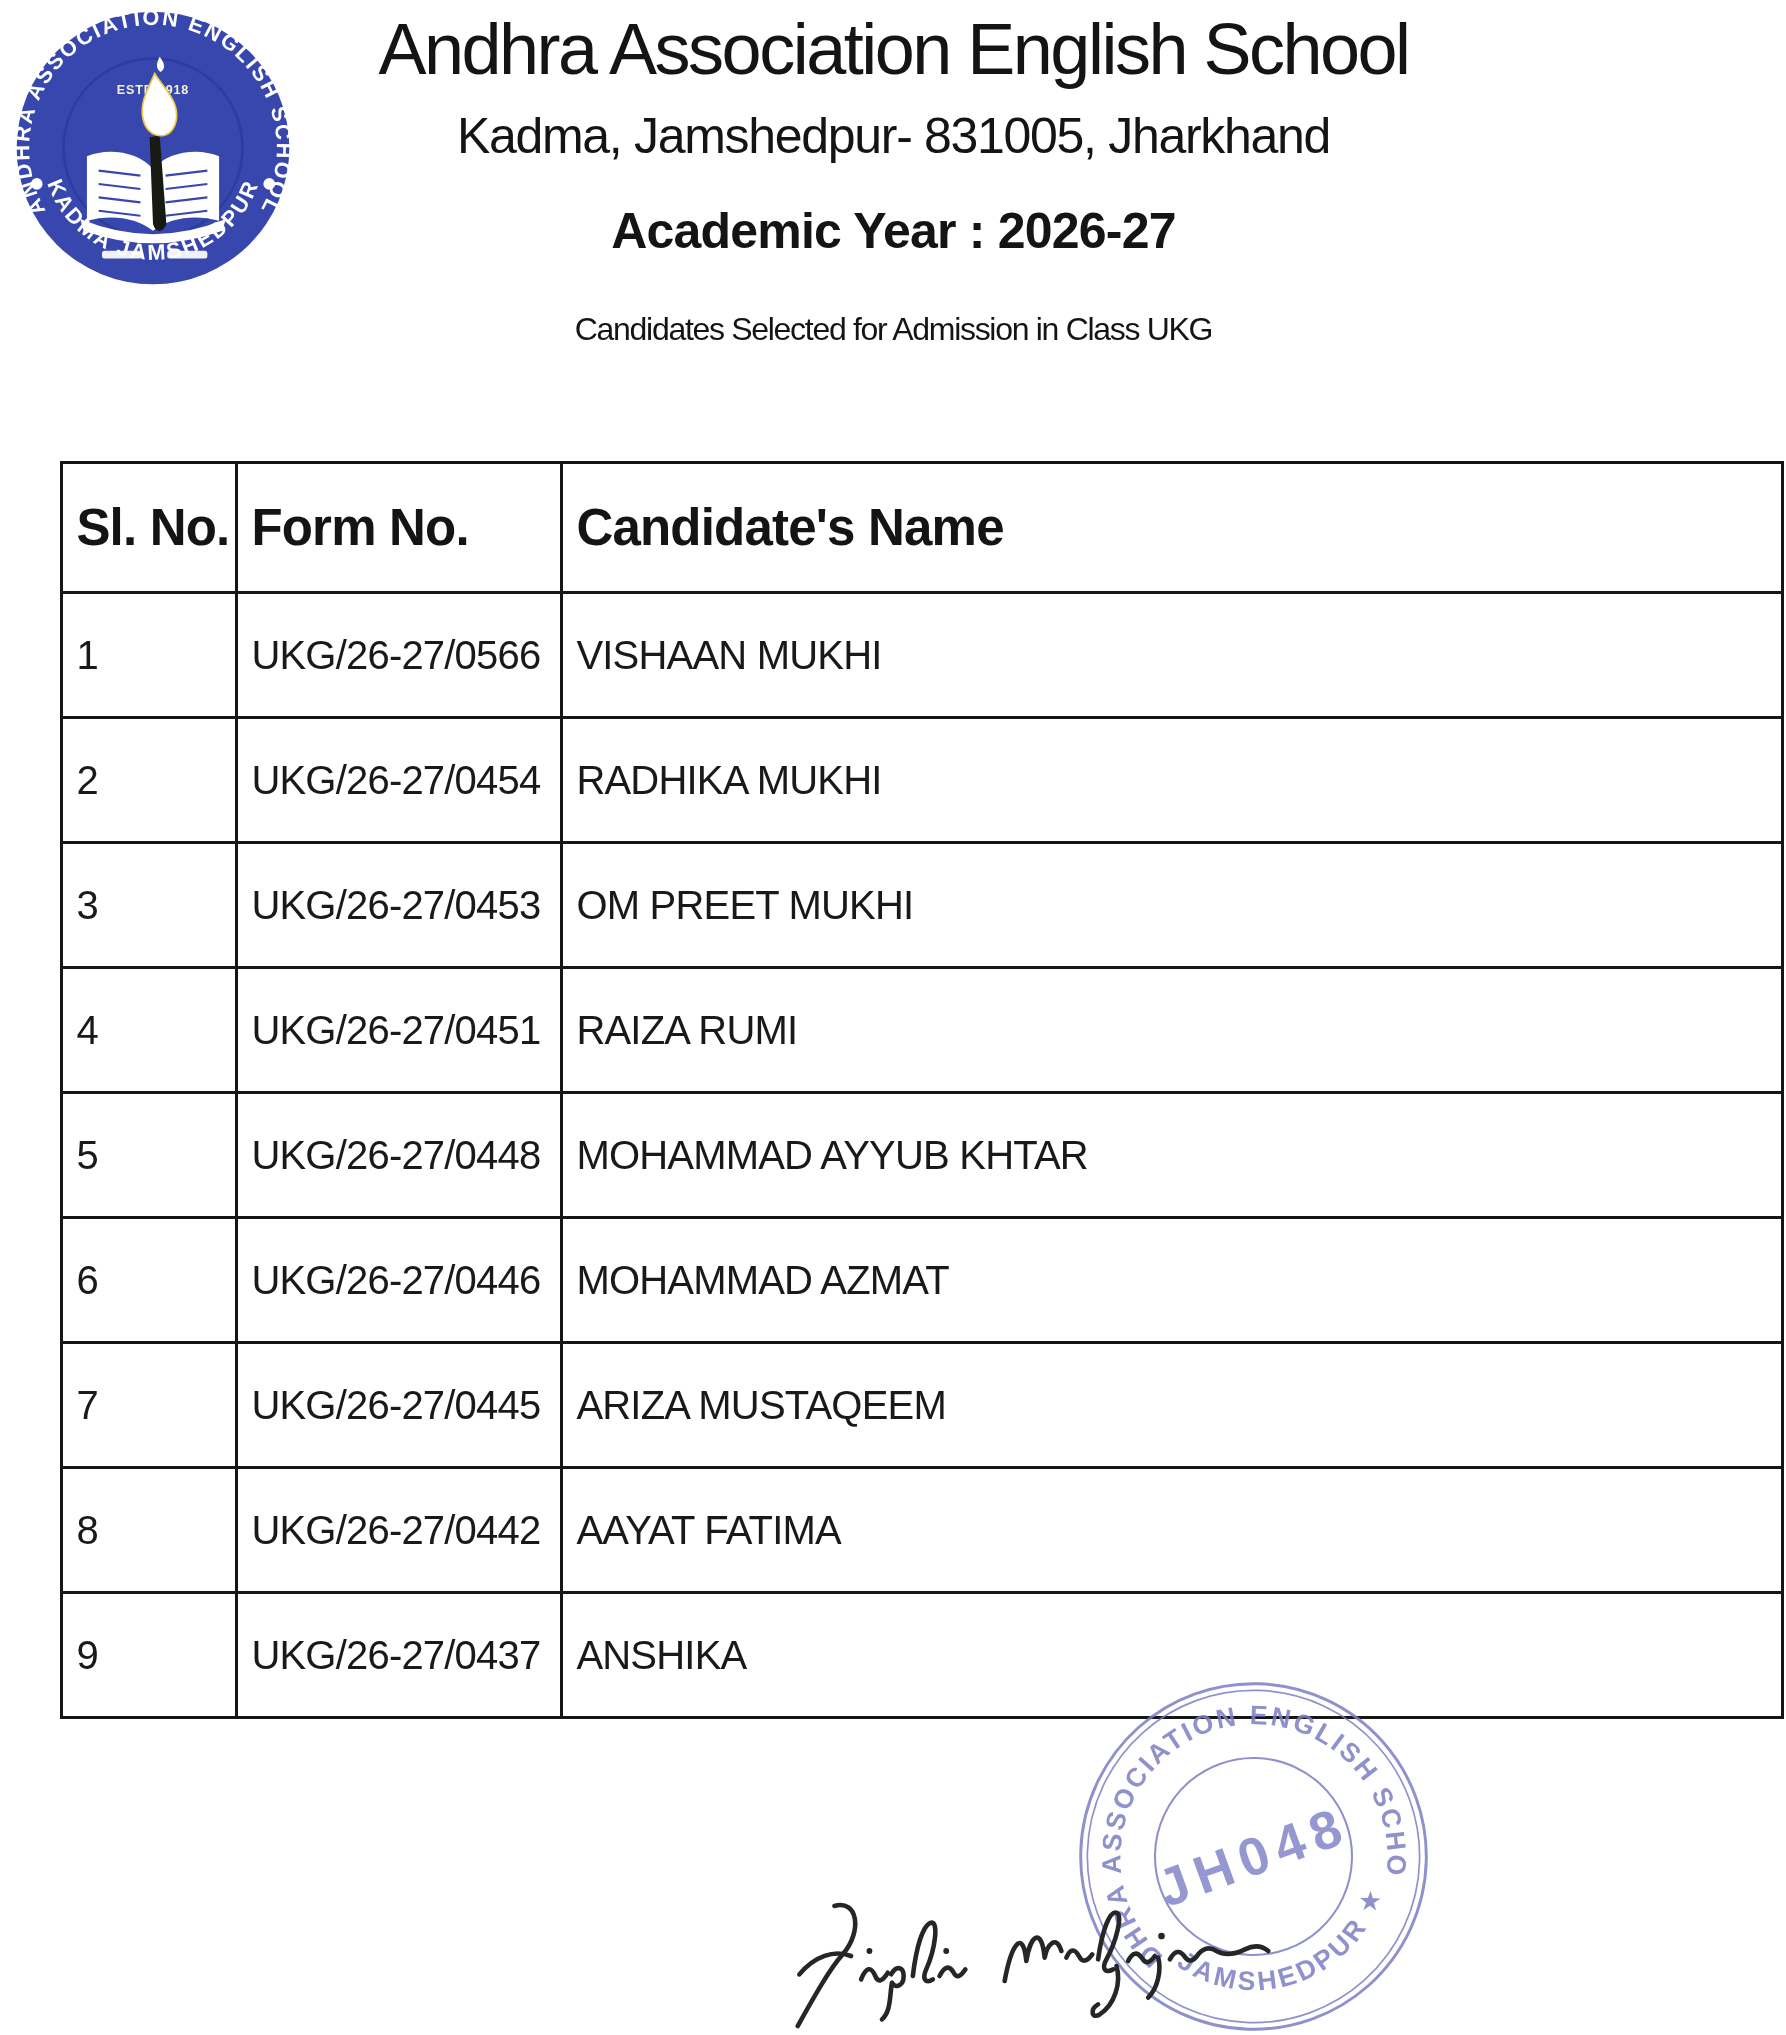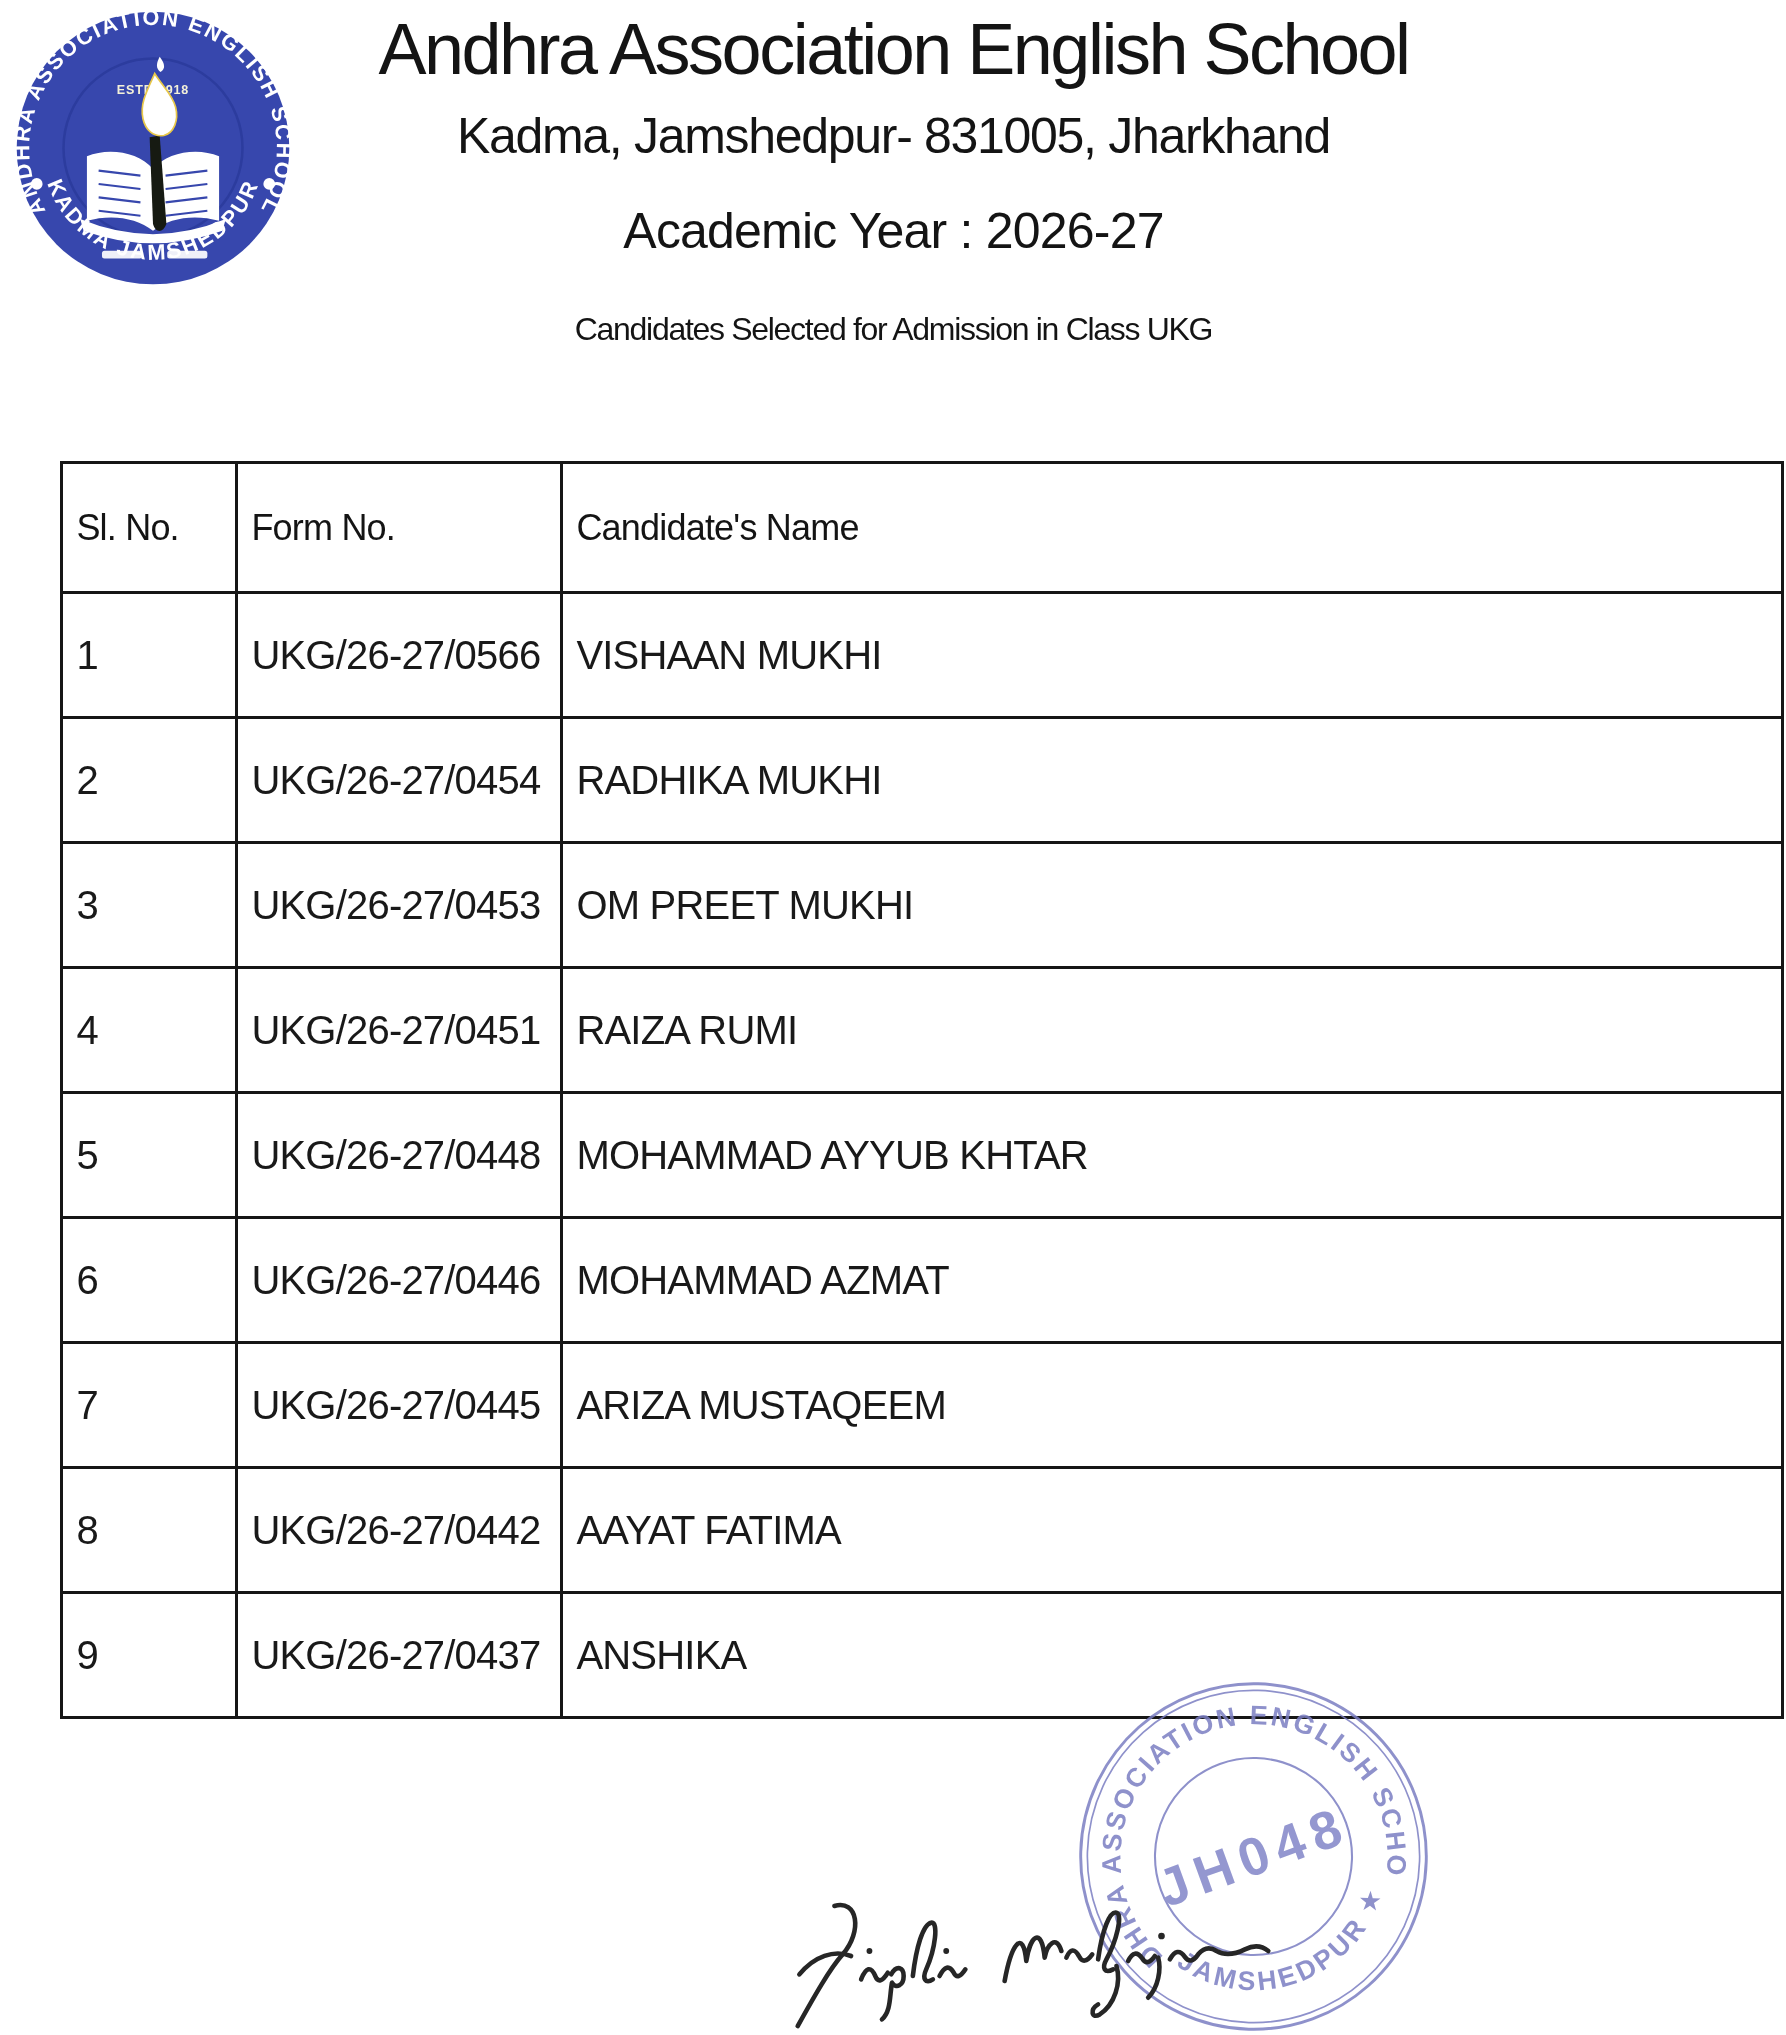--- a/index.html
+++ b/index.html
@@ -3,32 +3,32 @@
 <meta charset="utf-8">
 <style>
   html,body{margin:0;padding:0;background:#ffffff;}
   .page{
     position:relative;width:1787px;height:2035px;background:#ffffff;overflow:hidden;
     font-family:"Liberation Sans","DejaVu Sans",sans-serif;color:#141414;
   }
   .center-line{position:absolute;left:0;width:100%;text-align:center;white-space:nowrap;}
   .title{top:8.3px;font-size:72px;letter-spacing:-2.5px;}
   .address{top:107px;font-size:50px;letter-spacing:-1.3px;}
-  .academic{top:202px;font-size:50px;letter-spacing:-0.8px;}
+  .academic{top:202px;font-size:50px;letter-spacing:-0.8px;font-weight:bold;}
   .subtitle{top:311px;font-size:32px;letter-spacing:-1.3px;}
   .logo{position:absolute;left:15px;top:10px;width:276px;height:276px;}
   table.admission{
     position:absolute;left:60px;top:461px;width:1724px;
     border-collapse:collapse;table-layout:fixed;
   }
   table.admission th, table.admission td{
     border:3.3px solid #161616;text-align:left;vertical-align:middle;
     padding:0 0 0 13.4px;overflow:hidden;white-space:nowrap;
   }
-  table.admission th{height:127px;font-size:36px;font-weight:normal;letter-spacing:-0.8px;}
+  table.admission th{height:127px;font-size:51px;font-weight:bold;letter-spacing:-0.8px;}
   table.admission td{height:122px;font-size:40px;font-weight:normal;letter-spacing:-0.8px;color:#191919;}
   .stamp{position:absolute;left:1069px;top:1672px;width:369px;height:369px;opacity:.85;z-index:3;}
   .signature{position:absolute;left:781px;top:1874px;width:509px;height:159px;z-index:5;}
 </style>
 </head>
 <body>
 
 <div class="page">
 
   <svg class="logo" viewBox="0 0 330 330">

